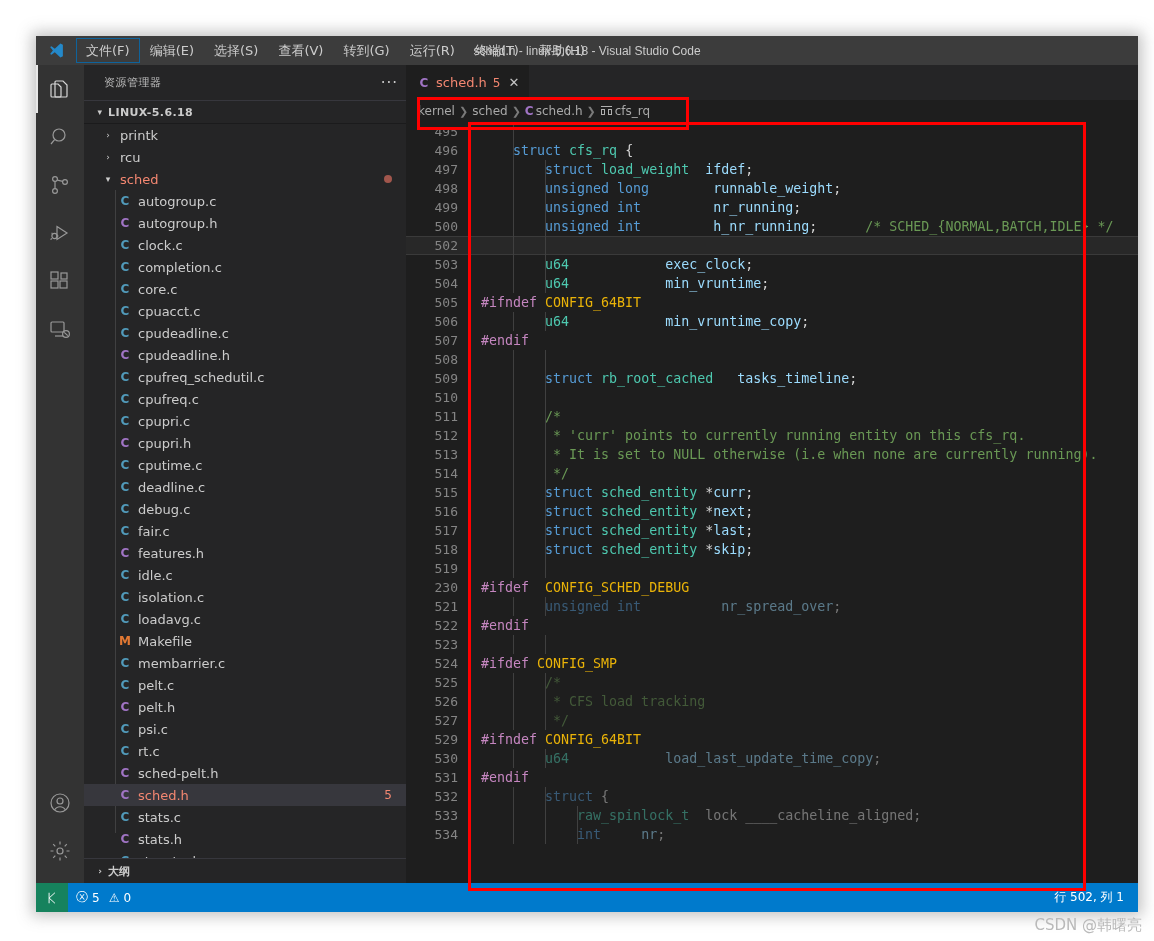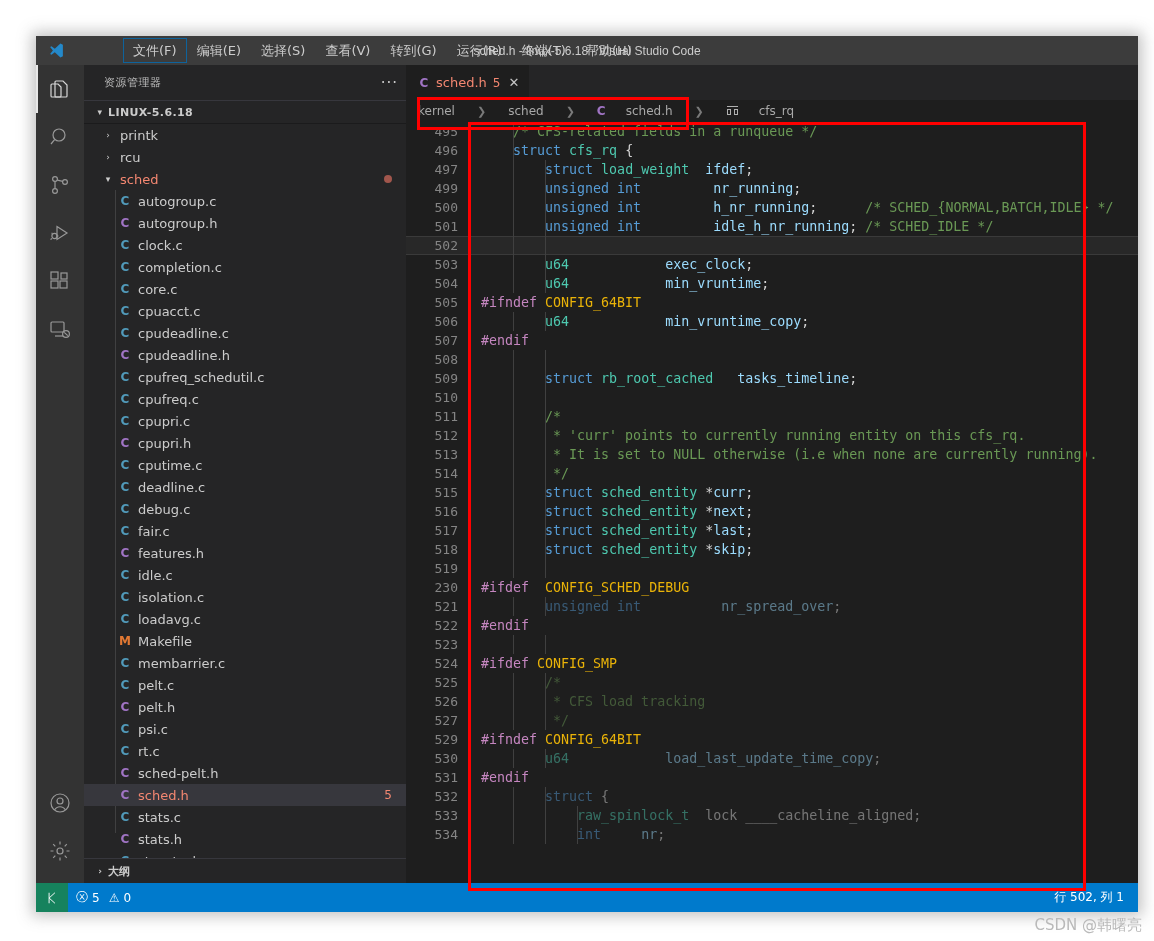--- a/index.html
+++ b/index.html
@@ -17,21 +17,21 @@
     box-shadow:0 0 14px 4px rgba(120,120,120,.45);
   }
   
   .titlebar{
     position:absolute;left:0;top:0;width:1102px;height:29px;
     background:#3c3c3c;color:#cccccc;font-size:12px;
     display:flex;align-items:center;
   }
   .vsicon{width:40px;height:29px;display:flex;align-items:center;justify-content:center;}
   .vsicon svg{width:17px;height:17px;}
-  .menu{display:flex;align-items:center;height:29px;margin-left:47px;}
+  .menu{display:flex;align-items:center;height:29px;}
   .menu-item{
     padding:3px 9px;margin:0 1px;font-size:13px;color:#cccccc;cursor:default;
     font-family:"DejaVu Sans","Liberation Sans",sans-serif;line-height:17px;
   }
   .menu-item.active{background:#3c3c3c;outline:1px solid #0e639c;}
   .title-center{
     position:absolute;left:0;top:0;width:1102px;height:29px;
     display:flex;align-items:center;justify-content:center;
     font-size:12px;color:#cccccc;pointer-events:none;
   }
@@ -107,21 +107,21 @@
   .tabsrow{height:35px;background:#252526;display:flex;}
   .tab{
     display:flex;align-items:center;gap:6px;padding:0 10px 0 12px;height:35px;
     background:#1e1e1e;border-right:1px solid #252526;font-size:13px;color:#f48771;
     font-family:"DejaVu Sans","Liberation Sans",sans-serif;
   }
   .tab .ftype{width:12px;flex:0 0 12px;}
   .tab .tnum{color:#f48771;font-size:12px;}
   .tab .x{color:#c5c5c5;font-size:13px;margin-left:2px;}
   .breadcrumbs{
-    height:22px;display:flex;align-items:center;gap:20px;padding-left:12px;
+    height:22px;display:flex;align-items:center;gap:2px;padding-left:12px;
     font-size:12px;color:#a9a9a9;background:#1e1e1e;
     font-family:"DejaVu Sans","Liberation Sans",sans-serif;
   }
   .bsep{color:#7a7a7a;font-size:11px;margin:0 2px;}
   .bc-icon{font-weight:bold;font-size:12px;}
   .bc-icon.h{color:#a074c4;}
   .sym-icon{display:inline-block;width:13px;height:10px;position:relative;vertical-align:middle;}
   .sym-icon i{position:absolute;background:none;border:1.4px solid #b0b0b0;box-sizing:border-box;}
   .sym-icon i.top{left:1px;top:0;width:11px;height:0;border-width:0 0 1.4px 0;}
   .sym-icon i.l{left:1px;top:3px;width:4px;height:6px;}
@@ -472,26 +472,26 @@
         <span class="sym-icon">
             <i class="top"></i>
             <i class="l"></i>
             <i class="r"></i>
           </span>
         <span>cfs_rq</span>
       </div>
 
       <div class="code" id="code">
         <div class="ruler"></div>
-      <div class="cline"><span class="lnum">495</span><span class="ctext"><span class="pl">    </span><span class="cm">/* CFS-related fields in a runqueue */</span></span><span class="ig" style="left: 107.08px;"></span></div>
+      <div class="cline"><span class="lnum">495</span><span class="ig" style="left: 107.08px;"></span></div>
           <div class="cline"><span class="lnum">496</span><span class="ctext"><span class="pl">    </span><span class="kw">struct</span><span class="pl"> </span><span class="ty">cfs_rq</span><span class="pl"> {</span></span><span class="ig" style="left: 107.08px;"></span></div>
           <div class="cline"><span class="lnum">497</span><span class="ctext"><span class="pl">        </span><span class="kw">struct</span><span class="pl"> </span><span class="ty">load_weight</span><span class="pl">  </span><span class="id">ifdef</span><span class="pl">;</span></span><span class="ig" style="left: 107.08px;"></span><span class="ig" style="left: 139.16px;"></span></div>
+          <div class="cline"><span class="lnum">498</span><span class="ctext"><span class="pl">        </span><span class="kw">unsigned long</span><span class="pl">        </span><span class="id">runnable_weight</span><span class="pl">;</span></span><span class="ig" style="left: 107.08px;"></span><span class="ig" style="left: 139.16px;"></span></div>
           <div class="cline"><span class="lnum">499</span><span class="ctext"><span class="pl">        </span><span class="kw">unsigned int</span><span class="pl">         </span><span class="id">nr_running</span><span class="pl">;</span></span><span class="ig" style="left: 107.08px;"></span><span class="ig" style="left: 139.16px;"></span></div>
           <div class="cline"><span class="lnum">500</span><span class="ctext"><span class="pl">        </span><span class="kw">unsigned int</span><span class="pl">         </span><span class="id">h_nr_running</span><span class="pl">;</span><span class="pl">      </span><span class="cm">/* SCHED_{NORMAL,BATCH,IDLE} */</span></span><span class="ig" style="left: 107.08px;"></span><span class="ig" style="left: 139.16px;"></span></div>
-          <div class="cline"><span class="lnum">501</span><span class="ctext"><span class="pl">        </span><span class="kw">unsigned int</span><span class="pl">         </span><span class="id">idle_h_nr_running</span><span class="pl">; </span><span class="cm">/* SCHED_IDLE */</span></span><span class="ig" style="left: 107.08px;"></span><span class="ig" style="left: 139.16px;"></span></div>
           <div class="cline cur"><span class="lnum">502</span><span class="ctext"></span><span class="ig" style="left: 107.08px;"></span><span class="ig" style="left: 139.16px;"></span></div>
           <div class="cline"><span class="lnum">503</span><span class="ctext"><span class="pl">        </span><span class="ty">u64</span><span class="pl">            </span><span class="id">exec_clock</span><span class="pl">;</span></span><span class="ig" style="left: 107.08px;"></span><span class="ig" style="left: 139.16px;"></span></div>
           <div class="cline"><span class="lnum">504</span><span class="ctext"><span class="pl">        </span><span class="ty">u64</span><span class="pl">            </span><span class="id">min_vruntime</span><span class="pl">;</span></span><span class="ig" style="left: 107.08px;"></span><span class="ig" style="left: 139.16px;"></span></div>
           <div class="cline"><span class="lnum">505</span><span class="ctext"><span class="pp">#ifndef</span><span class="pl"> </span><span class="mc">CONFIG_64BIT</span></span></div>
           <div class="cline"><span class="lnum">506</span><span class="ctext"><span class="pl">        </span><span class="ty">u64</span><span class="pl">            </span><span class="id">min_vruntime_copy</span><span class="pl">;</span></span><span class="ig" style="left: 107.08px;"></span><span class="ig" style="left: 139.16px;"></span></div>
           <div class="cline"><span class="lnum">507</span><span class="ctext"><span class="pp">#endif</span></span></div>
           <div class="cline"><span class="lnum">508</span><span class="ctext"></span><span class="ig" style="left: 107.08px;"></span><span class="ig" style="left: 139.16px;"></span></div>
           <div class="cline"><span class="lnum">509</span><span class="ctext"><span class="pl">        </span><span class="kw">struct</span><span class="pl"> </span><span class="ty">rb_root_cached</span><span class="pl">   </span><span class="id">tasks_timeline</span><span class="pl">;</span></span><span class="ig" style="left: 107.08px;"></span><span class="ig" style="left: 139.16px;"></span></div>
           <div class="cline"><span class="lnum">510</span><span class="ctext"></span><span class="ig" style="left: 107.08px;"></span><span class="ig" style="left: 139.16px;"></span></div>
           <div class="cline"><span class="lnum">511</span><span class="ctext"><span class="pl">        </span><span class="cm">/*</span></span><span class="ig" style="left: 107.08px;"></span><span class="ig" style="left: 139.16px;"></span></div>

